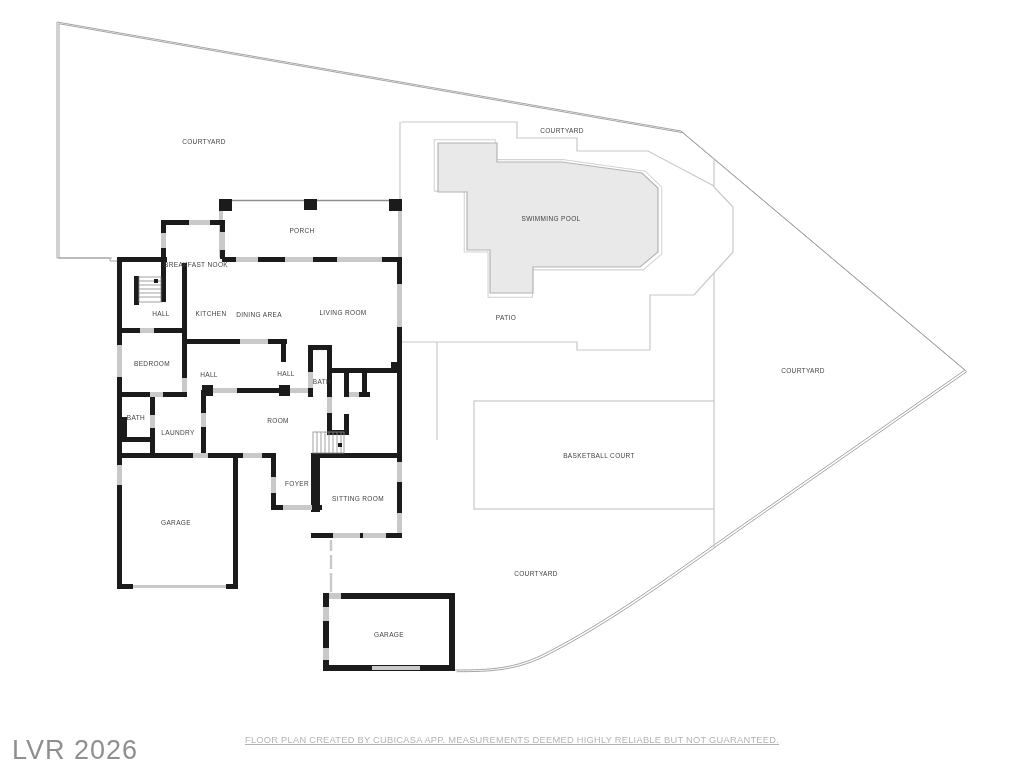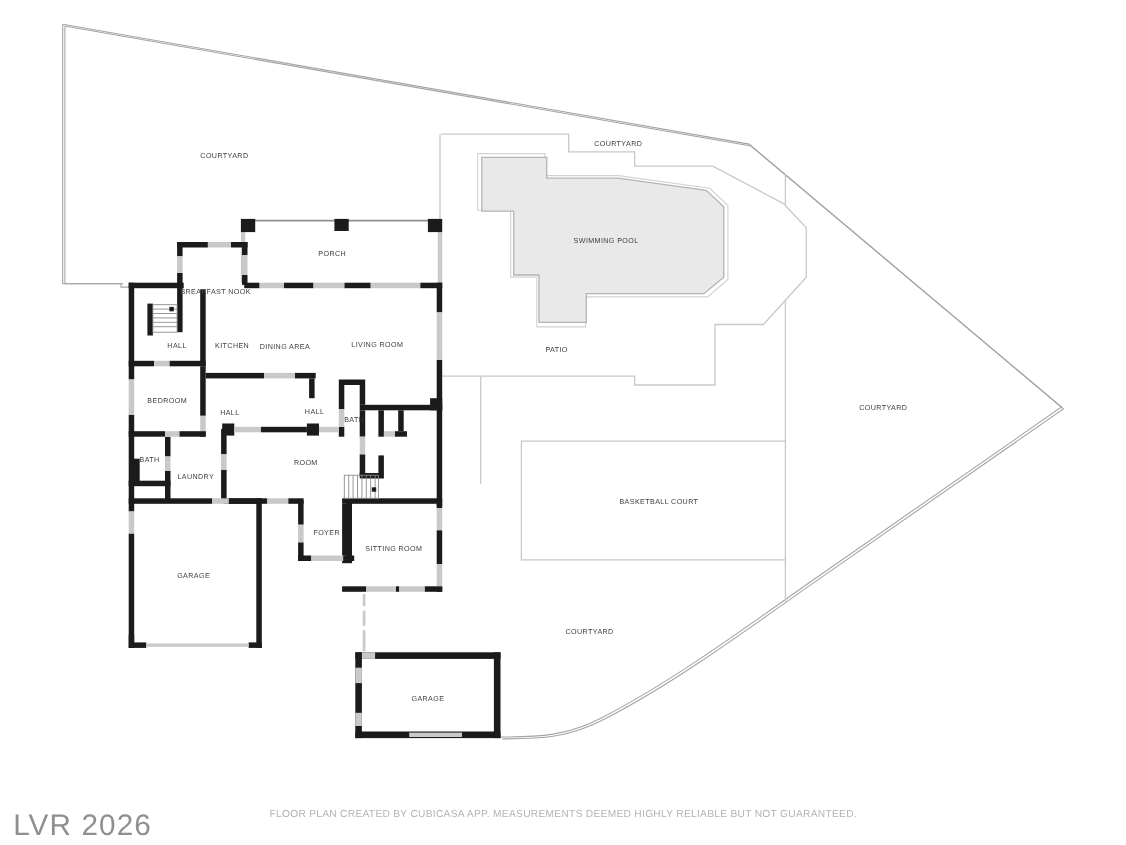--- a/index.html
+++ b/index.html
@@ -11,21 +11,21 @@
   .lot{stroke:var(--boundary);stroke-width:1;fill:none;}
   .deck{stroke:var(--deck_line);stroke-width:1.2;fill:none;}
   .pool{fill:var(--pool_fill);stroke:var(--pool_stroke);stroke-width:1.2;}
   .poolring{fill:none;stroke:var(--pool_ring);stroke-width:1;}
   .court{fill:#ffffff;stroke:var(--deck_line);stroke-width:1.2;}
   .stair{stroke:#8a8a8a;stroke-width:.8;fill:none;}
   .porchline{stroke:#8f8f8f;stroke-width:1.6;}
   .fence{stroke:var(--deck_line);stroke-width:2.4;}
   .lbl{font:6.5px "Liberation Sans",sans-serif;fill:var(--label);letter-spacing:.35px;text-anchor:middle;}
   #disclaimer{position:absolute;left:0;top:735px;width:1024px;text-align:center;
-    font-size:9.3px;letter-spacing:.25px;color:var(--footer_text);}
+    font-size:9.3px;letter-spacing:.25px;color:var(--footer_text);text-decoration:underline;}
   #watermark{position:absolute;left:12px;top:735px;font-size:27px;letter-spacing:1px;
     color:var(--watermark);}
   #watermark2{position:absolute;left:12px;top:765px;font-size:27px;letter-spacing:1px;
     color:#bdbdbd;}
 </style>
 </head>
 <body>
 
 <div id="stage">
 <svg id="plan-svg" width="1024" height="768" viewBox="0 0 1024 768">

